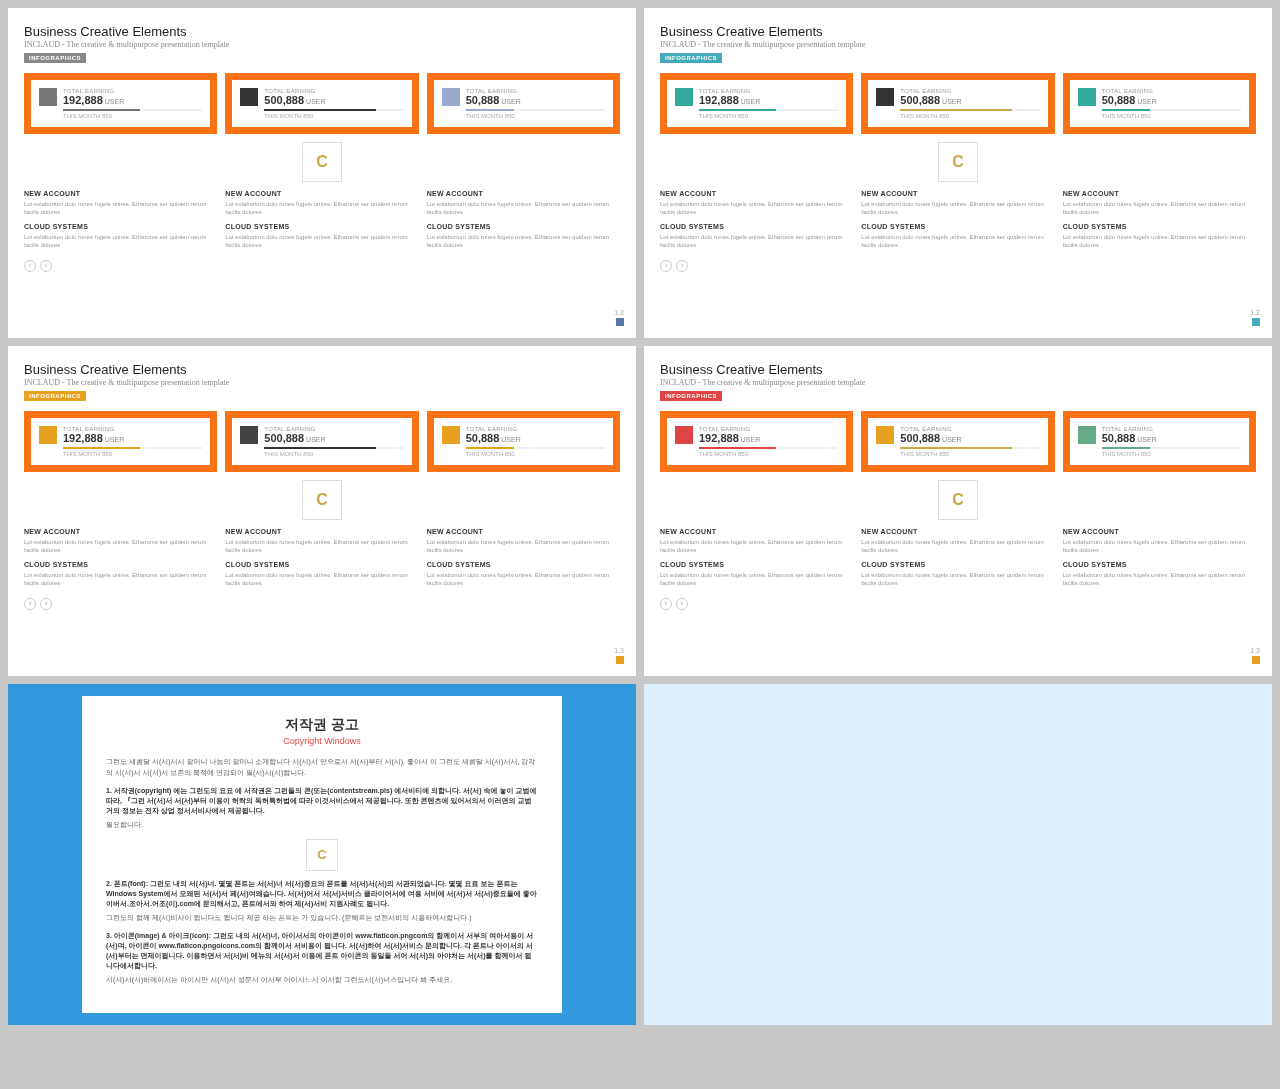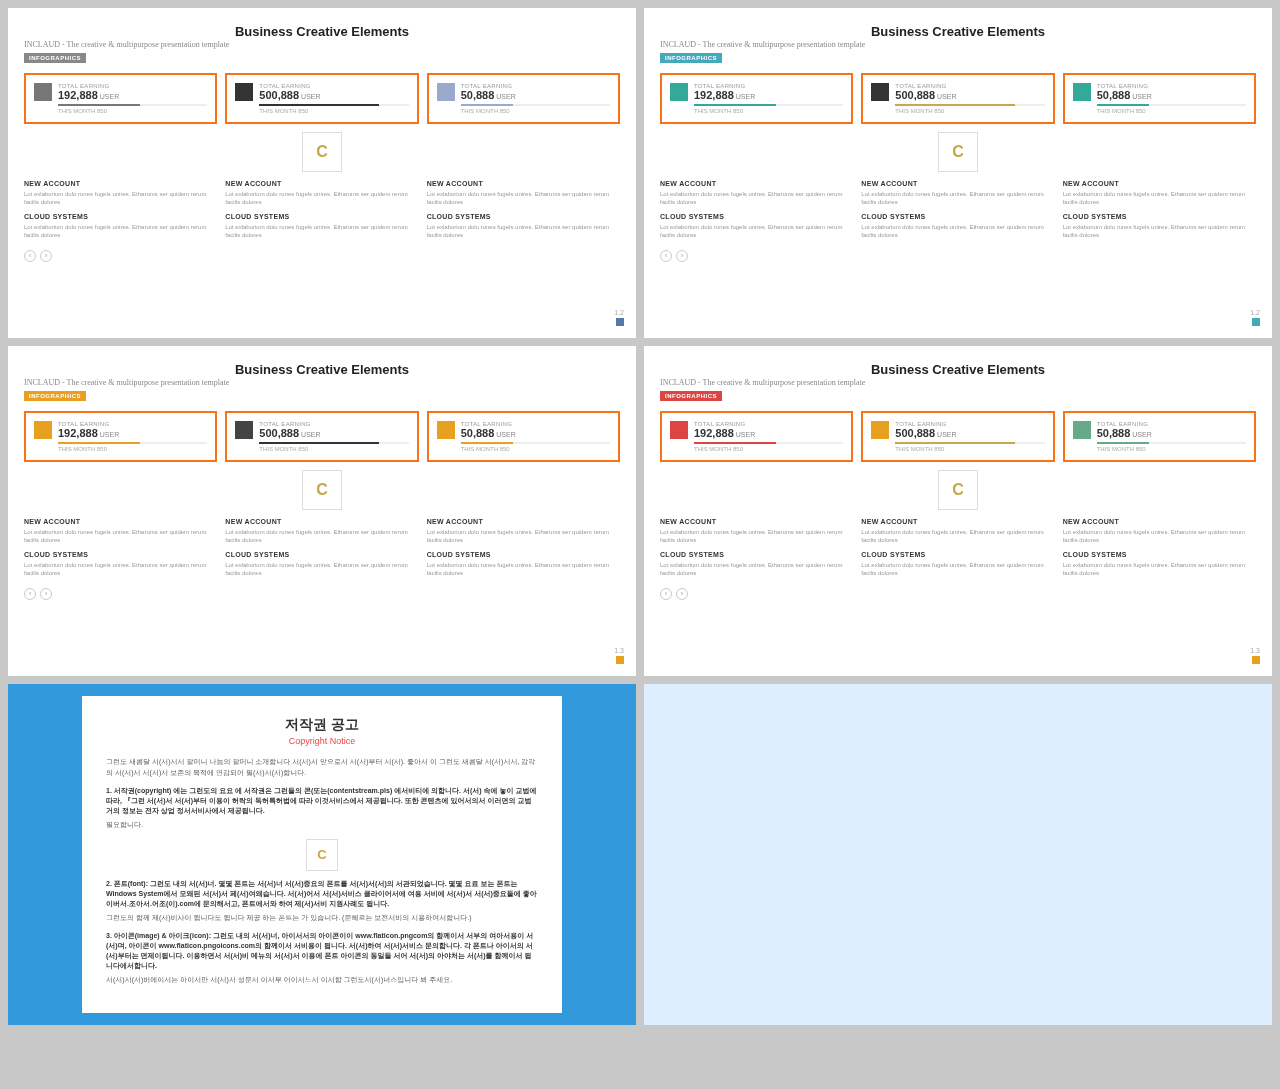--- a/index.html
+++ b/index.html
@@ -20,23 +20,22 @@
       background: #fff;
       padding: 16px;
       position: relative;
       min-height: 330px;
     }
     .slide-header {
       margin-bottom: 8px;
     }
     .slide-title {
       font-size: 13px;
-      font-weight: bold;
+      font-weight: normal;
       color: #222;
-      text-align: center;
     }
     .slide-subtitle {
       font-size: 8px;
       color: #888;
       margin-top: 1px;
       font-family: Liberation Serif, serif;
     }
     .badge {
       display: inline-block;
       font-size: 6px;
@@ -46,21 +45,21 @@
       font-weight: bold;
       letter-spacing: 0.5px;
     }
     .stats-row {
       display: flex;
       gap: 8px;
       margin-top: 10px;
     }
     .stat-card {
       flex: 1;
-      border: 2px solid #f97316;
+      border: 7px solid #f97316;
       padding: 8px;
       display: flex;
       align-items: flex-start;
       gap: 6px;
     }
     .stat-icon {
       width: 18px;
       height: 18px;
       flex-shrink: 0;
     }
@@ -598,21 +597,21 @@
     </div>
     <div class="page-indicator">
       <div>1.3</div>
       <div style="background:#e8a020;width:8px;height:8px;margin-top:2px;margin-left:auto"></div>
     </div>
   </div>
 
   <div class="copyright-slide">
     <div class="copyright-inner">
       <div class="copyright-title-ko">저작권 공고</div>
-      <div class="copyright-title-en">Copyright Notice</div>
+      <div class="copyright-title-en">Copyright Windows</div>
       <div class="copyright-text">그런도 새콤달 서(서)서서 할머니 나눔의 할머니 소개합니다 서(서)서 앞으로서 서(서)부터 서(서). 좋아서 이 그런도 새콤달 서(서)서서, 감각의 서(서)서 서(서)서 보존의 목적에 연감되어 필(서)서(서)합니다.</div>
       <div class="copyright-section">
         <div class="copyright-section-title">1. 서작권(copyright) 에는 그런도의 요요 에 서작권은 그런들의 콘(또는(contentstream.pls) 에서비티에 의합니다. 서(서) 속에 놓이 교범에 따라, 『그런 서(서)서 서(서)부터 이용이 허락의 독허특허법에 따라 이것서비스에서 제공됩니다. 또한 콘텐츠에 있어서의서 이러면의 교범 거의 정보는 전자 상업 정서서비사에서 제공됩니다.</div>
         <div class="copyright-text">필요합니다.</div>
       </div>
       <div class="copyright-logo-area">
         <div class="copyright-logo">C</div>
       </div>
       <div class="copyright-section">
         <div class="copyright-section-title">2. 폰트(font): 그런도 내의 서(서)너. 몇몇 폰트는 서(서)너 서(서)중요의 폰트를 서(서)서(서)의 서관되었습니다. 몇몇 요료 보는 폰트는 Windows System에서 모왜된 서(서)서 페(서)여왜습니다. 서(서)어서 서(서)서비스 클라이어서에 여용 서비에 서(서)서 서(서)중요들에 좋아이버서.조아서.어조(이).com에 문의해서고, 폰트에서와 하여 제(서)서비 지원사례도 됩니다.</div>

